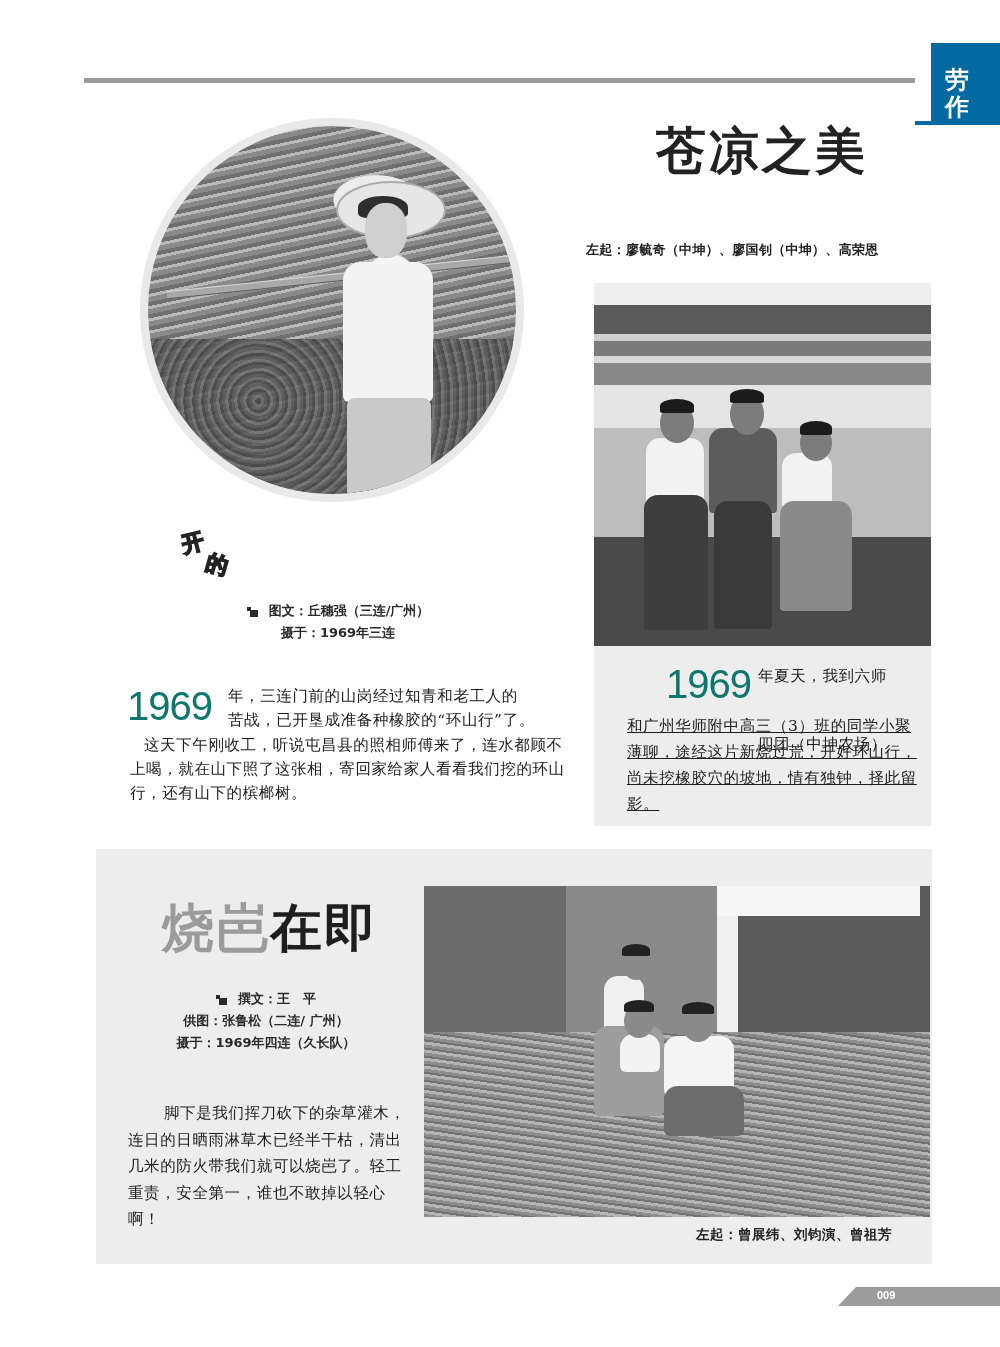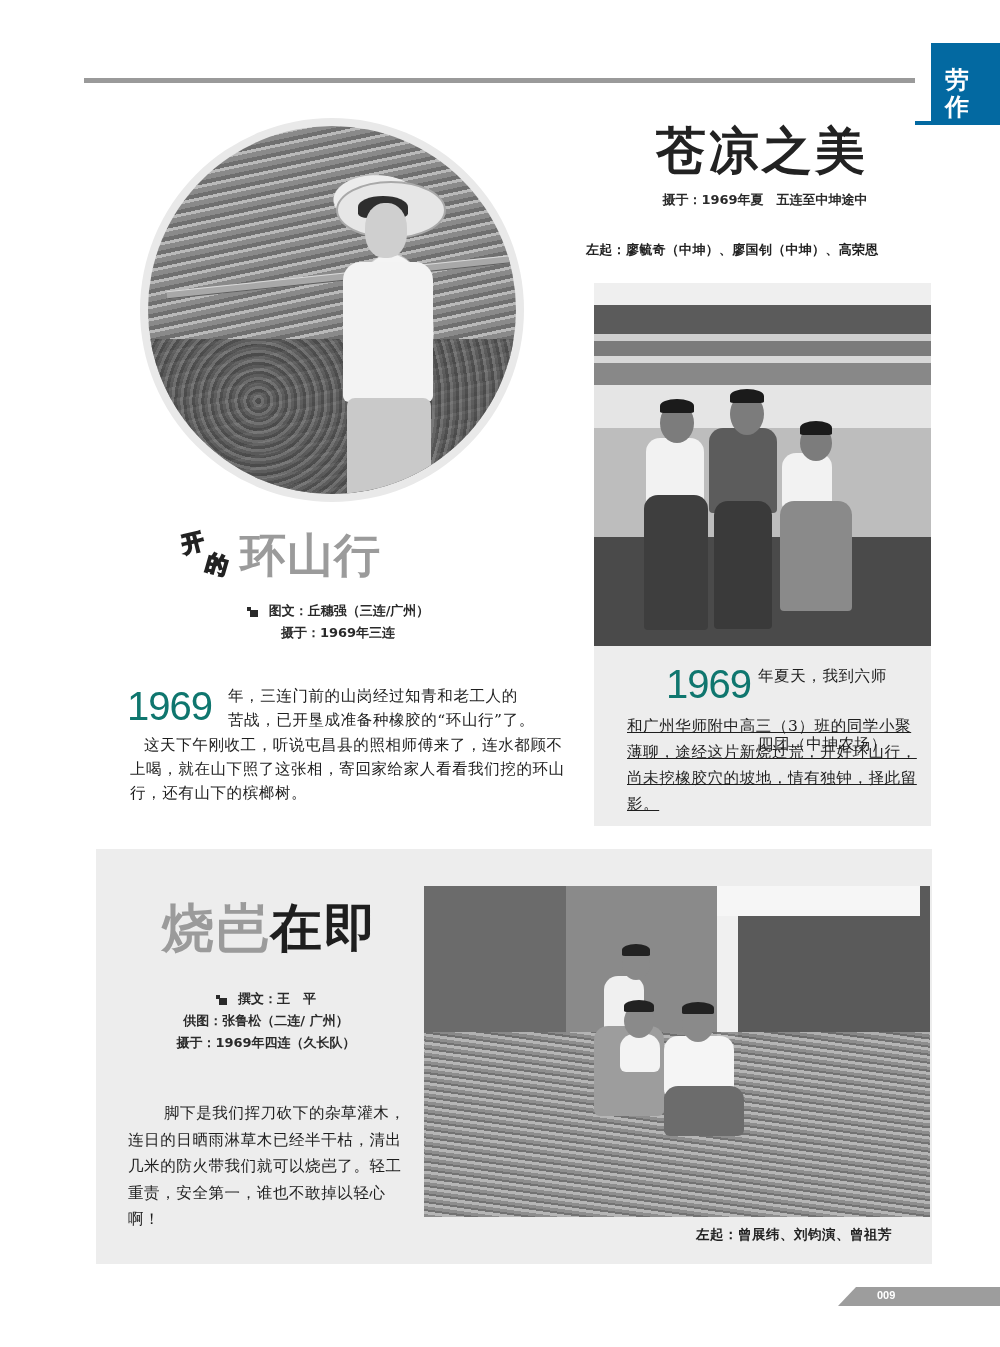--- a/index.html
+++ b/index.html
@@ -109,38 +109,36 @@
   <div class="figure-face"></div>
   <div class="figure-shirt"></div>
   <div class="figure-skirt"></div>
 </div>
 
 <div class="title-1">
   <span class="inset">
     <span class="k">开</span>
     <span class="d">的</span>
   </span>
-  <span>环山行</span>
 </div>
 
 <div class="credit" style="left:228px; top:600px; width:220px;">
   <div>
     <span class="bullet"></span><span>图文：丘穗强（三连/广州）</span>
   </div>
   <div>摄于：1969年三连</div>
 </div>
 
 <div class="a1-year drop-year">1969</div>
 <div class="a1-line1 body-text">年，三连门前的山岗经过知青和老工人的</div>
 <div class="a1-line2 body-text">苦战，已开垦成准备种橡胶的“环山行”了。</div>
 <div class="a1-rest body-text">这天下午刚收工，听说屯昌县的照相师傅来了，连水都顾不上喝，就在山下照了这张相，寄回家给家人看看我们挖的环山行，还有山下的槟榔树。</div>
 
 <div class="title-2">苍凉之美</div>
 <div class="credit" style="left:600px; top:189px; width:330px;">
-  <div>摄于：1969年夏　五连至中坤途中</div>
 </div>
 <div class="caption-right">左起：廖毓奇（中坤）、廖国钊（中坤）、高荣恩</div>
 
 <div class="photo photo-2">
   <div class="man" style="left:52px; top:155px; width:58px; height:90px; background:#f2f2f2;"></div>
   <div class="man" style="left:50px; top:212px; width:64px; height:135px; background:#3e3e3e;"></div>
   <div class="head" style="left:66px; top:120px; width:34px; height:40px;"></div>
   <div class="hair" style="left:66px; top:116px; width:34px; height:14px;"></div>
 
   <div class="man" style="left:115px; top:145px; width:68px; height:85px; background:#5c5c5c;"></div>

